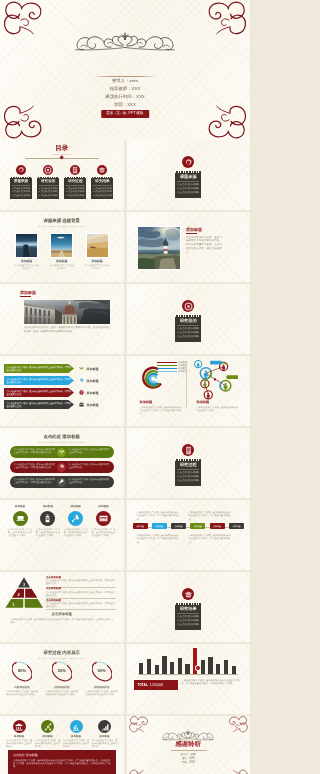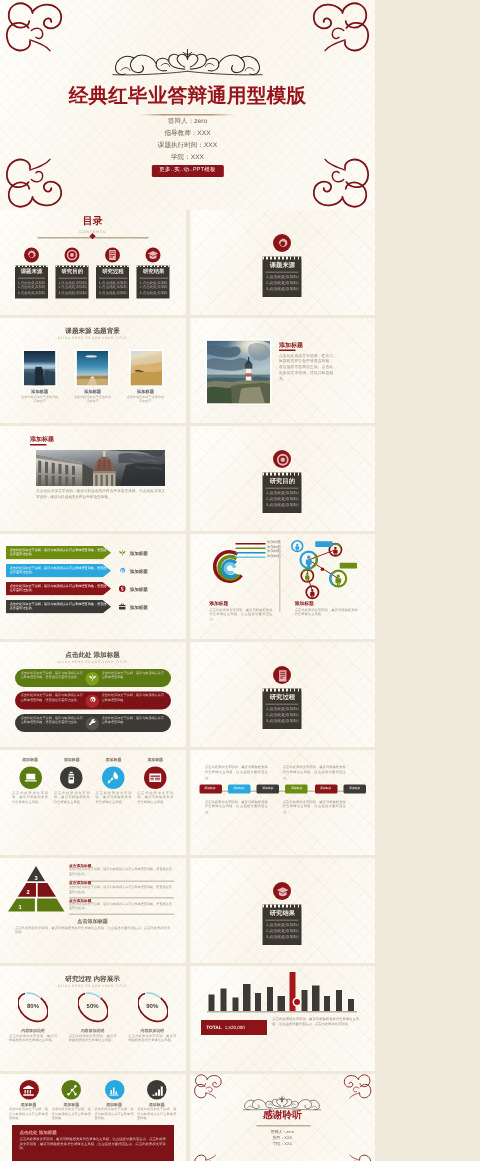--- a/index.html
+++ b/index.html
@@ -243,21 +243,20 @@
     </svg>
     <svg class="flo bl" viewBox="0 0 100 92">
       <use href="#flourish"></use>
     </svg>
     <svg class="flo br" viewBox="0 0 100 92">
       <use href="#flourish"></use>
     </svg>
     <svg class="ornament" viewBox="0 0 216 48">
       <use href="#orn"></use>
     </svg>
-    <div class="cover-title">经典红毕业答辩通用型模版</div>
     <div class="cover-rule"></div>
     <div class="cover-fields">
       <div>答辩人：zero</div>
       <div>指导教师：XXX</div>
       <div>课题执行时间：XXX</div>
       <div>学院：XXX</div>
     </div>
     <div class="cover-btn">更多..实..动..PPT模板</div>
   </div>
 

